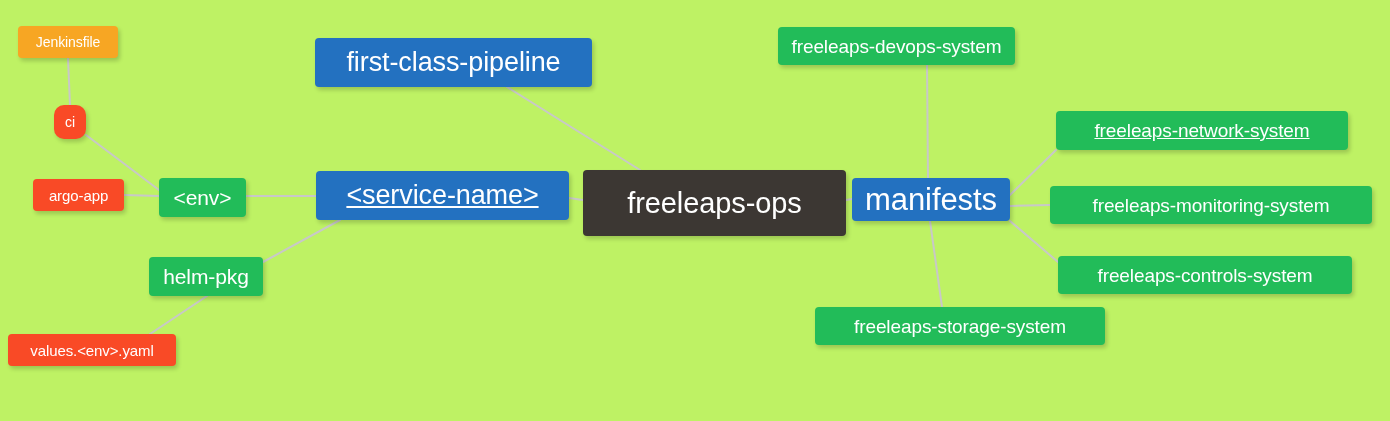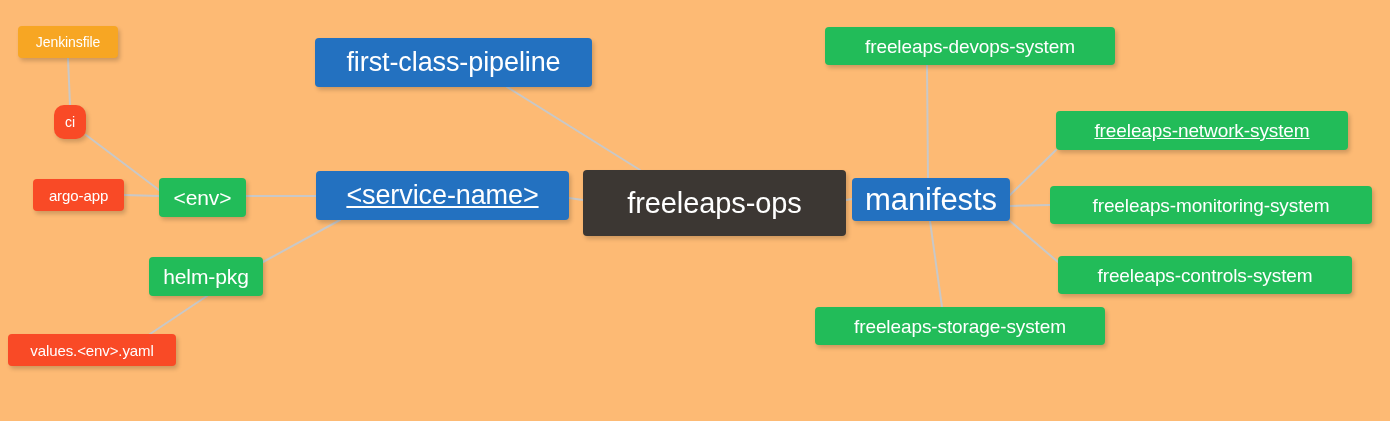--- a/index.html
+++ b/index.html
@@ -8,21 +8,21 @@
     background: #ffffff;
   }
   body {
     font-family: "Liberation Sans", sans-serif;
     -webkit-font-smoothing: antialiased;
   }
   #mindmap {
     position: relative;
     width: 1390px;
     height: 421px;
-    background: #fdba74;
+    background: #bef264;
     overflow: hidden;
   }
   #edge-layer {
     position: absolute;
     left: 0;
     top: 0;
     width: 1390px;
     height: 421px;
     pointer-events: none;
   }
@@ -67,18 +67,18 @@
 <div class="node" style="left: 18px; top: 26px; width: 100px; height: 32px; background: rgb(247, 166, 35); font-size: 14px;">Jenkinsfile</div>
     <div class="node sq" style="left: 54px; top: 105px; width: 32px; height: 34px; background: rgb(249, 74, 38); font-size: 14px;">ci</div>
     <div class="node" style="left: 33px; top: 179px; width: 91px; height: 32px; background: rgb(249, 74, 38); font-size: 15px;">argo-app</div>
     <div class="node" style="left: 159px; top: 178px; width: 87px; height: 39px; background: rgb(34, 188, 89); font-size: 21px;">&lt;env&gt;</div>
     <div class="node" style="left: 149px; top: 257px; width: 114px; height: 39px; background: rgb(34, 188, 89); font-size: 21px;">helm-pkg</div>
     <div class="node" style="left: 8px; top: 334px; width: 168px; height: 32px; background: rgb(249, 74, 38); font-size: 15px;">values.&lt;env&gt;.yaml</div>
     <div class="node" style="left: 315px; top: 38px; width: 277px; height: 49px; background: rgb(35, 113, 192); font-size: 27px;">first-class-pipeline</div>
     <div class="node" style="left: 316px; top: 171px; width: 253px; height: 49px; background: rgb(35, 113, 192); font-size: 27px; text-decoration: underline;">&lt;service-name&gt;</div>
     <div class="node" style="left: 583px; top: 170px; width: 263px; height: 66px; background: rgb(60, 55, 51); font-size: 29px;">freeleaps-ops</div>
     <div class="node" style="left: 852px; top: 178px; width: 158px; height: 43px; background: rgb(35, 113, 192); font-size: 31px;">manifests</div>
-    <div class="node" style="left: 825px; top: 27px; width: 290px; height: 38px; background: rgb(34, 188, 89); font-size: 19px;">freeleaps-devops-system</div>
+    <div class="node" style="left: 778px; top: 27px; width: 237px; height: 38px; background: rgb(34, 188, 89); font-size: 19px;">freeleaps-devops-system</div>
     <div class="node" style="left: 1056px; top: 111px; width: 292px; height: 39px; background: rgb(34, 188, 89); font-size: 19px; text-decoration: underline;">freeleaps-network-system</div>
     <div class="node" style="left: 1050px; top: 186px; width: 322px; height: 38px; background: rgb(34, 188, 89); font-size: 19px;">freeleaps-monitoring-system</div>
     <div class="node" style="left: 1058px; top: 256px; width: 294px; height: 38px; background: rgb(34, 188, 89); font-size: 19px;">freeleaps-controls-system</div>
     <div class="node" style="left: 815px; top: 307px; width: 290px; height: 38px; background: rgb(34, 188, 89); font-size: 19px;">freeleaps-storage-system</div>
   </div>
 
 </body></html>

